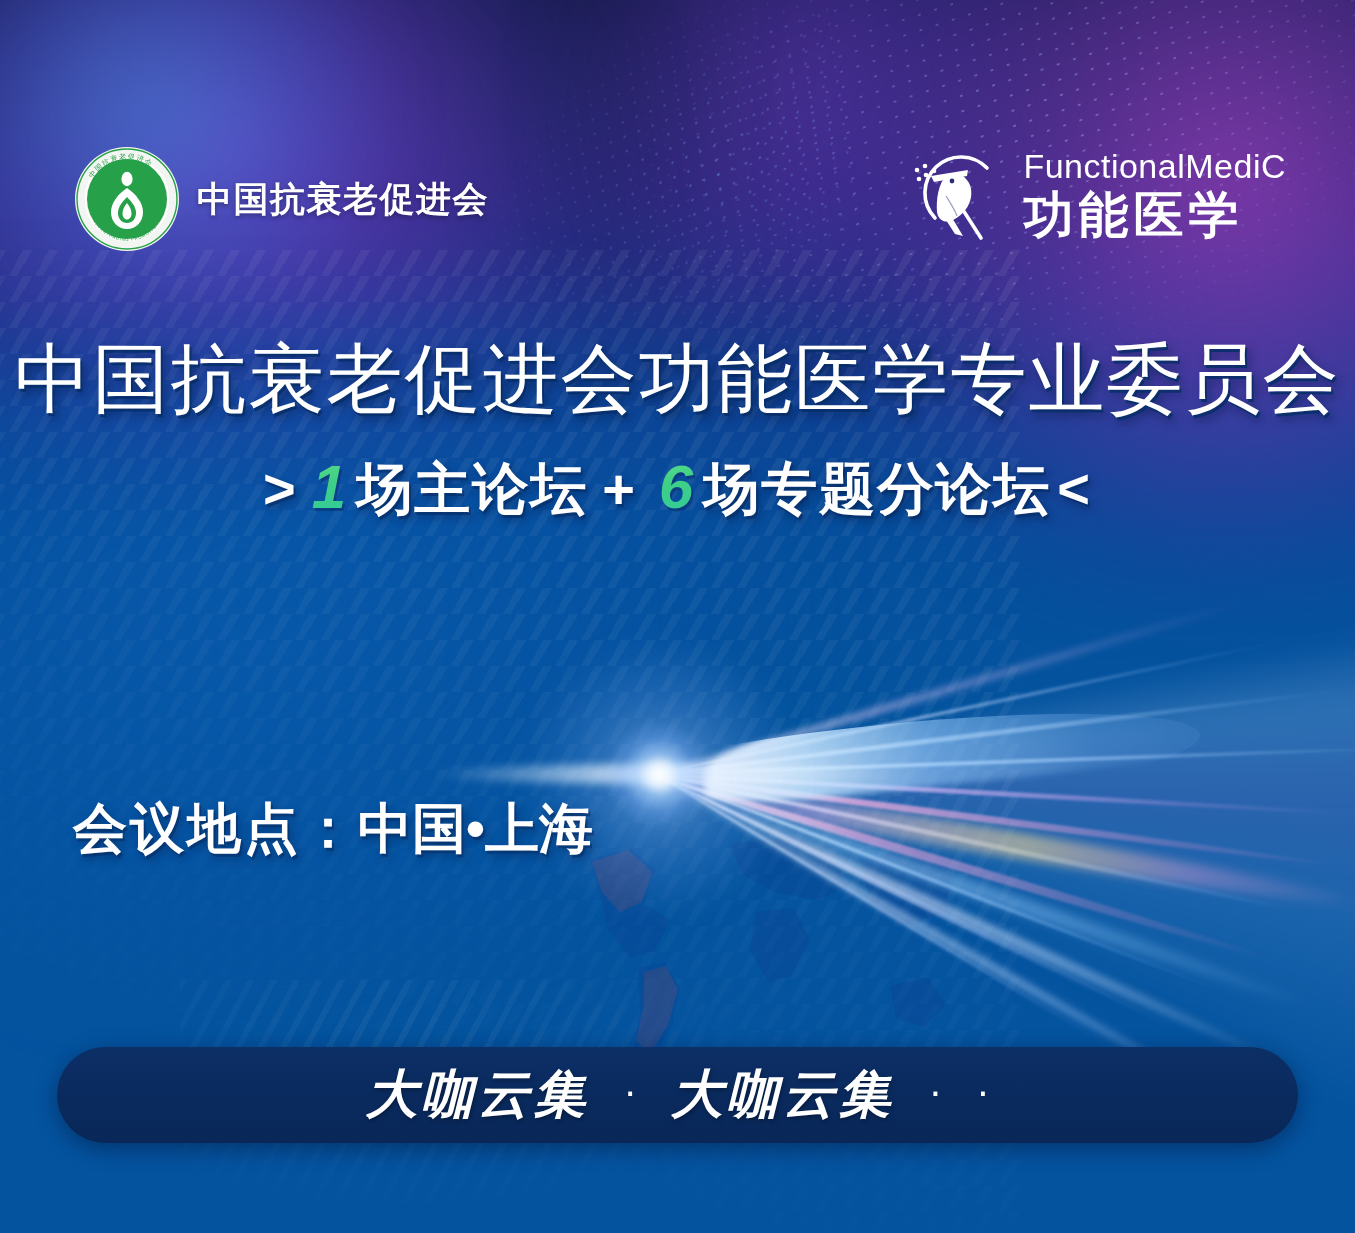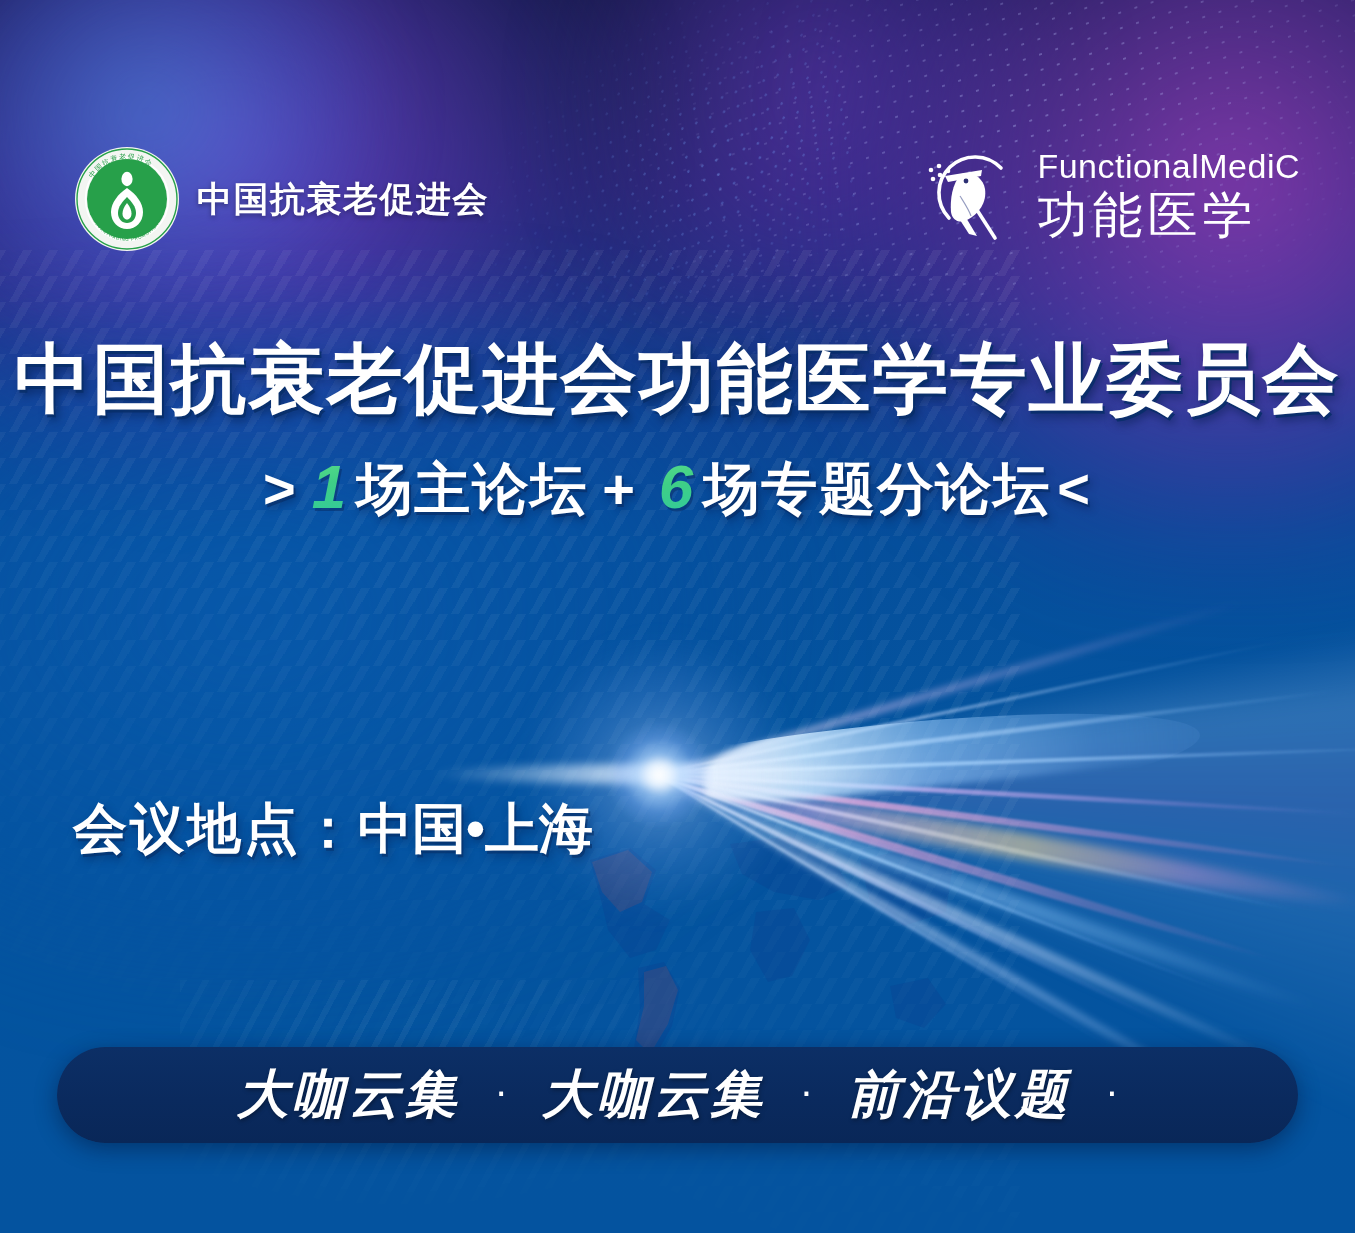--- a/index.html
+++ b/index.html
@@ -252,21 +252,21 @@
     color: #ffffff;
     font-size: 35px;
     font-weight: 700;
     letter-spacing: 1.5px;
     text-shadow: 0 2px 5px rgba(0,0,0,0.35);
     white-space: nowrap;
   }
 
   .logo-right {
     position: absolute;
-    right: 55px; top: 140px;
+    right: 69px; top: 140px;
     display: flex;
     align-items: center;
     gap: 14px;
   }
   .logo-right .bird {
     width: 104px; height: 110px;
     flex: 0 0 104px;
   }
   .logo-right-text {
     display: flex;
@@ -278,37 +278,37 @@
     font-size: 34px;
     font-weight: 400;
     letter-spacing: 0.5px;
     white-space: nowrap;
     line-height: 1;
     margin-bottom: 6px;
   }
   .fm-cn {
     color: #ffffff;
     font-size: 50px;
-    font-weight: 400;
+    font-weight: 700;
     letter-spacing: 5px;
     white-space: nowrap;
     line-height: 1.05;
   }
 
   
   .headline-block {
     position: absolute;
     left: 0; right: 0;
     top: 336px;
     text-align: center;
   }
   .title-main {
     color: #ffffff;
     font-size: 76px;
-    font-weight: 700;
+    font-weight: 400;
     letter-spacing: 2px;
     line-height: 1.12;
     white-space: nowrap;
     text-shadow:
       2px 3px 0 rgba(7,46,104,0.85),
       4px 6px 10px rgba(2,25,70,0.55);
   }
   .title-sub {
     margin-top: 16px;
     color: #ffffff;
@@ -549,17 +549,16 @@
     <div class="info-line">
       <span class="lbl">会议地点：</span><span class="val">中国•上海</span>
     </div>
   </div>
 
   <div class="keywords-pill">
     <span class="keyword">大咖云集</span>
     <span class="kw-dot">·</span>
     <span class="keyword">大咖云集</span>
     <span class="kw-dot">·</span>
-    <span class="keyword">前沿议题</span>
     <span class="kw-dot">·</span>
   </div>
 
 </div>
 
 </body></html>

